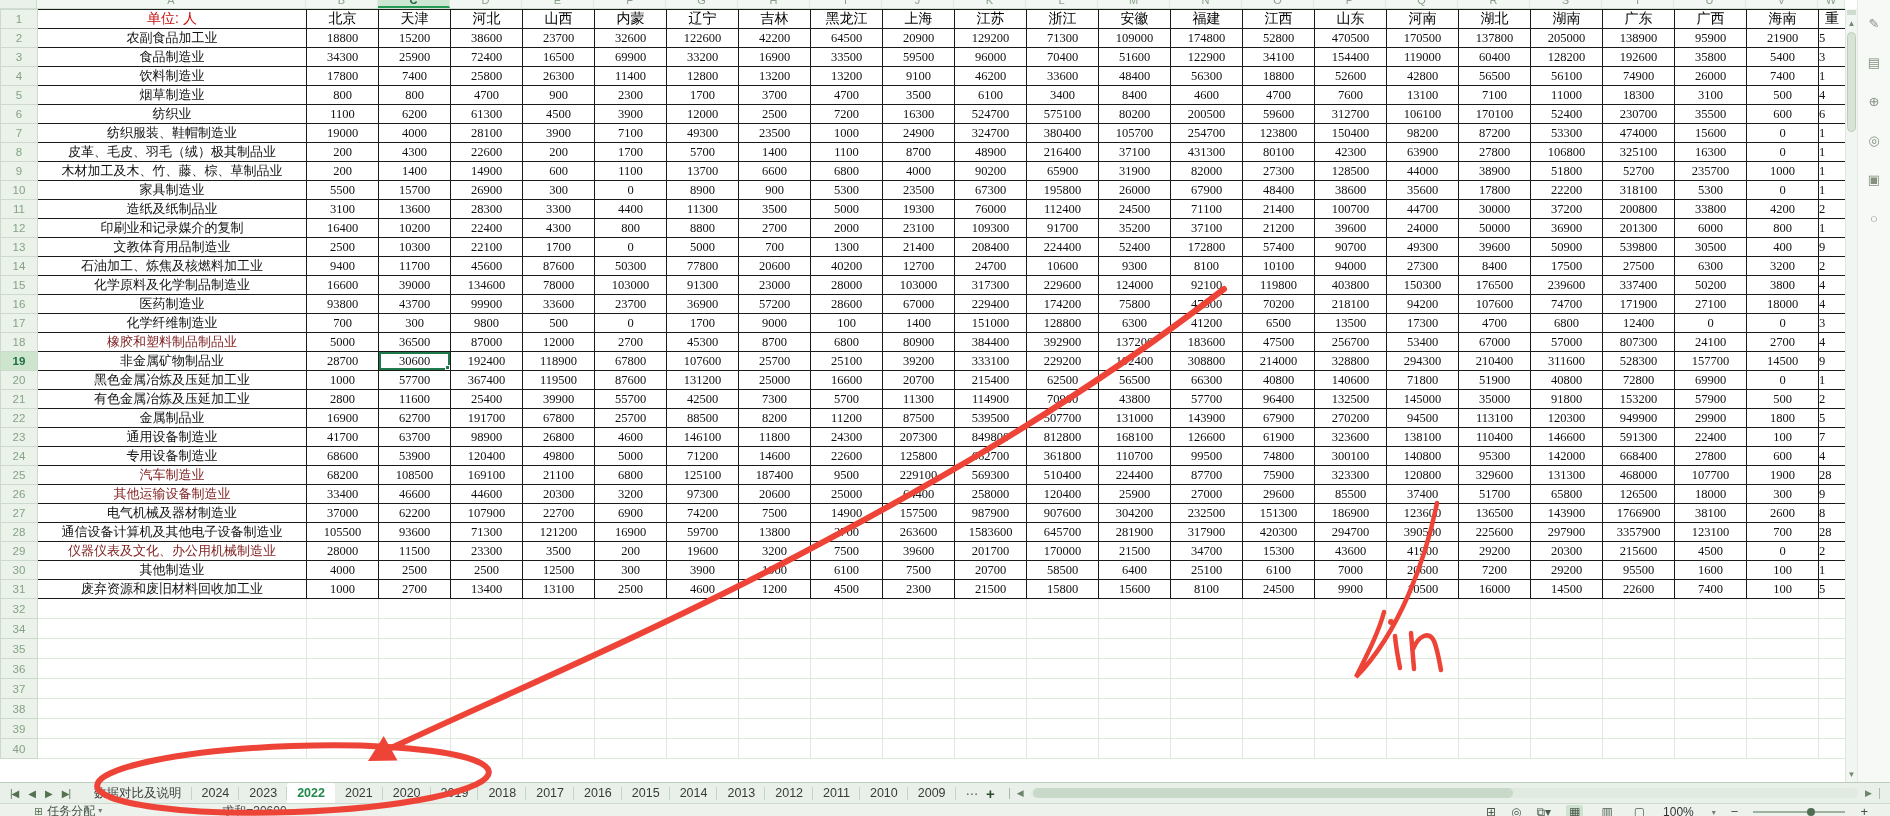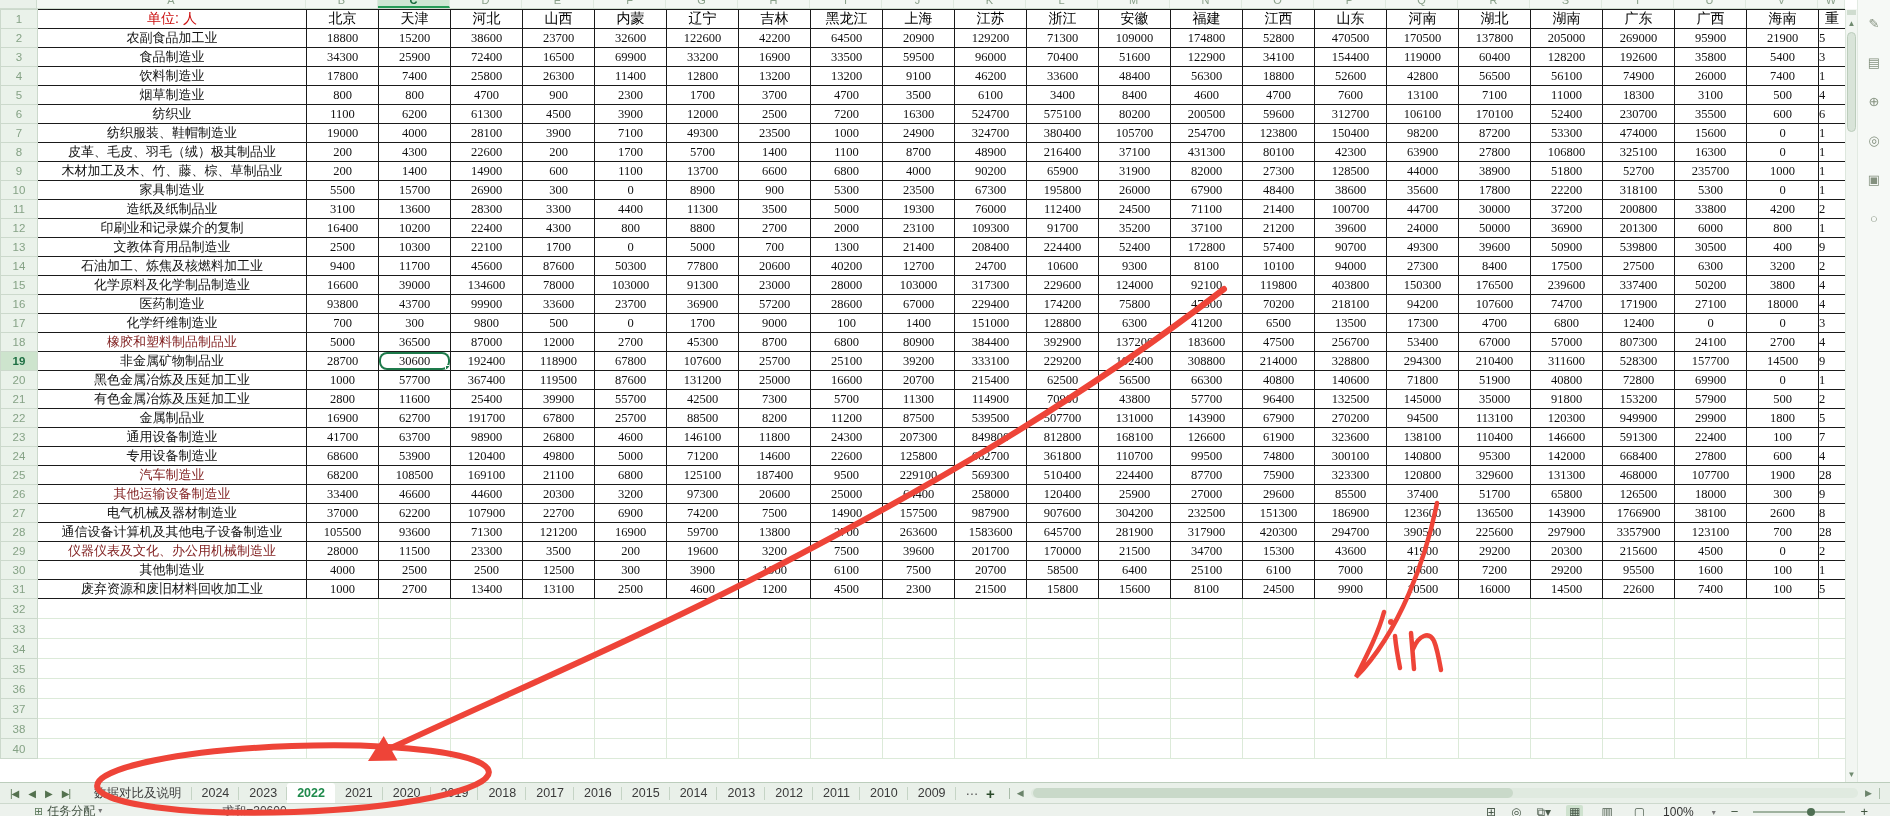--- a/index.html
+++ b/index.html
@@ -21,21 +21,21 @@
   .rownum{background:#eaf2ea;color:#85a285;font-size:11.5px;text-align:center;
           border:1px solid #ccd9cc;font-family:"Liberation Sans","DejaVu Sans",sans-serif;}
   .rownum.sel{background:#cde4cd;color:#1d6f42;font-weight:bold;}
   .b{border:1px solid #1a1a1a;}
   th.unit{color:#cc1111;font-size:14px;text-align:center;}
   th.prov{font-size:14px;text-align:center;font-family:"Liberation Serif","DejaVu Serif",serif;}
   td.label{font-size:13px;text-align:center;color:#111;}
   td.label.redtxt{color:#7f1d1d;}
   td.num{font-family:"Liberation Serif","DejaVu Serif",serif;font-size:12.5px;text-align:center;color:#111;}
   td.partial{text-align:left;padding-left:2px;}
-  td.selcell{box-shadow:inset 0 0 0 2px #1e7a4b;position:relative;border-radius:8px;}
+  td.selcell{box-shadow:inset 0 0 0 2px #1e7a4b;position:relative;}
   td.selcell i{position:absolute;right:0;bottom:0;width:5px;height:5px;background:#1e7a4b;border:1px solid #fff;box-sizing:border-box;}
   td.ecell{border-right:1px solid #dcead9;border-bottom:1px solid #dcead9;}
   td.ehead{background:#eaf2ea;border:1px solid #ccd9cc;color:#85a285;font-size:11.5px;text-align:center;}
   
   .tabbar{position:absolute;left:0;top:782px;width:1890px;height:21px;background:#e9f0e9;
           border-top:1px solid #bccdbc;display:flex;align-items:center;font-size:12.5px;color:#333;box-sizing:border-box;}
   .navbtns{display:flex;align-items:center;gap:10px;margin:0 14px 0 10px;color:#54714f;font-size:10px;letter-spacing:-1px;}
   .navbtns span{cursor:default;}
   .tabs{display:flex;align-items:stretch;height:21px;}
   .tab{padding:0 10px;line-height:20px;position:relative;color:#3a3a3a;}
@@ -222,21 +222,21 @@
             <td class="num b">20900</td>
             <td class="num b">129200</td>
             <td class="num b">71300</td>
             <td class="num b">109000</td>
             <td class="num b">174800</td>
             <td class="num b">52800</td>
             <td class="num b">470500</td>
             <td class="num b">170500</td>
             <td class="num b">137800</td>
             <td class="num b">205000</td>
-            <td class="num b">269000</td>
+            <td class="num b">138900</td>
             <td class="num b">95900</td>
             <td class="num b">21900</td>
             <td class="num b partial">5</td>
           </tr>
           <tr class="data-row">
             <td class="rownum">3</td>
             <td class="label b">食品制造业</td>
             <td class="num b">34300</td>
             <td class="num b">25900</td>
             <td class="num b">72400</td>
@@ -1008,46 +1008,20 @@
             <td class="ecell"></td>
             <td class="ecell"></td>
             <td class="ecell"></td>
             <td class="ecell"></td>
             <td class="ecell"></td>
             <td class="ecell"></td>
             <td class="ecell"></td>
             <td class="ecell"></td>
           </tr>
           <tr class="empty-row">
-            <td class="ehead">33</td>
-            <td class="ecell"></td>
-            <td class="ecell"></td>
-            <td class="ecell"></td>
-            <td class="ecell"></td>
-            <td class="ecell"></td>
-            <td class="ecell"></td>
-            <td class="ecell"></td>
-            <td class="ecell"></td>
-            <td class="ecell"></td>
-            <td class="ecell"></td>
-            <td class="ecell"></td>
-            <td class="ecell"></td>
-            <td class="ecell"></td>
-            <td class="ecell"></td>
-            <td class="ecell"></td>
-            <td class="ecell"></td>
-            <td class="ecell"></td>
-            <td class="ecell"></td>
-            <td class="ecell"></td>
-            <td class="ecell"></td>
-            <td class="ecell"></td>
-            <td class="ecell"></td>
-            <td class="ecell"></td>
-          </tr>
-          <tr class="empty-row">
             <td class="ehead">34</td>
             <td class="ecell"></td>
             <td class="ecell"></td>
             <td class="ecell"></td>
             <td class="ecell"></td>
             <td class="ecell"></td>
             <td class="ecell"></td>
             <td class="ecell"></td>
             <td class="ecell"></td>
             <td class="ecell"></td>
@@ -1139,20 +1113,46 @@
             <td class="ecell"></td>
             <td class="ecell"></td>
             <td class="ecell"></td>
             <td class="ecell"></td>
             <td class="ecell"></td>
             <td class="ecell"></td>
             <td class="ecell"></td>
           </tr>
           <tr class="empty-row">
             <td class="ehead">38</td>
+            <td class="ecell"></td>
+            <td class="ecell"></td>
+            <td class="ecell"></td>
+            <td class="ecell"></td>
+            <td class="ecell"></td>
+            <td class="ecell"></td>
+            <td class="ecell"></td>
+            <td class="ecell"></td>
+            <td class="ecell"></td>
+            <td class="ecell"></td>
+            <td class="ecell"></td>
+            <td class="ecell"></td>
+            <td class="ecell"></td>
+            <td class="ecell"></td>
+            <td class="ecell"></td>
+            <td class="ecell"></td>
+            <td class="ecell"></td>
+            <td class="ecell"></td>
+            <td class="ecell"></td>
+            <td class="ecell"></td>
+            <td class="ecell"></td>
+            <td class="ecell"></td>
+            <td class="ecell"></td>
+          </tr>
+          <tr class="empty-row">
+            <td class="ehead">39</td>
             <td class="ecell"></td>
             <td class="ecell"></td>
             <td class="ecell"></td>
             <td class="ecell"></td>
             <td class="ecell"></td>
             <td class="ecell"></td>
             <td class="ecell"></td>
             <td class="ecell"></td>
             <td class="ecell"></td>
             <td class="ecell"></td>

